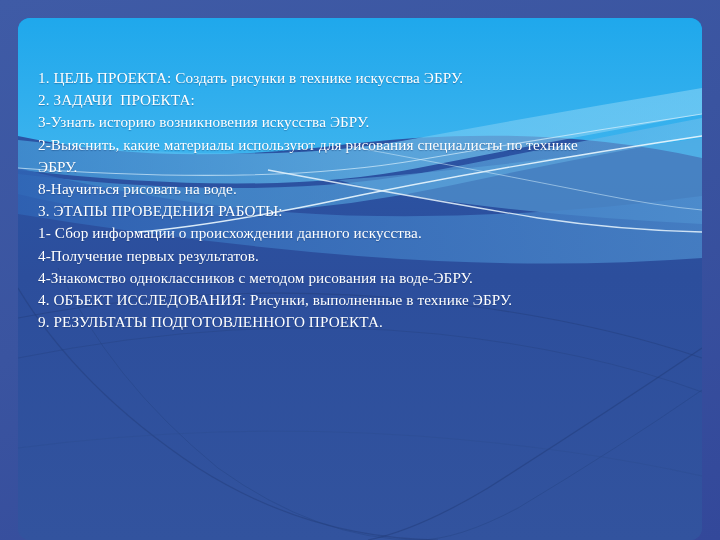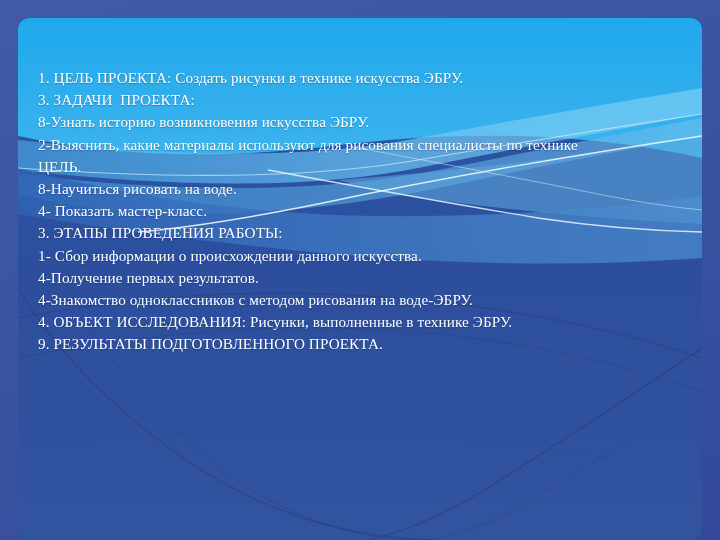--- a/index.html
+++ b/index.html
@@ -139,26 +139,25 @@
       <path d="M0,270 Q60,370 180,450 Q290,520 420,522" fill="none" stroke="#233E7C" stroke-width="1.2" opacity="0.5"></path>
       <path d="M40,250 Q90,360 200,450 Q300,522 400,522" fill="none" stroke="#24407F" stroke-width="1" opacity="0.4"></path>
       <path d="M684,330 Q580,400 470,470 Q400,512 350,522" fill="none" stroke="#223C79" stroke-width="1.2" opacity="0.5"></path>
       <path d="M684,372 Q600,430 500,490 Q440,522 400,522" fill="none" stroke="#24407F" stroke-width="1" opacity="0.4"></path>
       <path d="M0,430 Q200,404 400,418 Q560,430 684,458" fill="none" stroke="#2A4A8C" stroke-width="1" opacity="0.35"></path>
     </svg>
   </div>
 
   <div class="text-block">
     <div class="line">1. ЦЕЛЬ ПРОЕКТА: Создать рисунки в технике искусства ЭБРУ.</div>
-    <div class="line">3. ЗАДАЧИ  ПРОЕКТА:</div>
-    <div class="line">8-Узнать историю возникновения искусства ЭБРУ.</div>
+    <div class="line">2. ЗАДАЧИ  ПРОЕКТА:</div>
+    <div class="line">3-Узнать историю возникновения искусства ЭБРУ.</div>
     <div class="line">2-Выяснить, какие материалы используют для рисования специалисты по технике</div>
-    <div class="line">ЦЕЛЬ.</div>
+    <div class="line">ЭБРУ.</div>
     <div class="line">8-Научиться рисовать на воде.</div>
-    <div class="line">4- Показать мастер-класс.</div>
     <div class="line">3. ЭТАПЫ ПРОВЕДЕНИЯ РАБОТЫ:</div>
     <div class="line">1- Сбор информации о происхождении данного искусства.</div>
     <div class="line">4-Получение первых результатов.</div>
     <div class="line">4-Знакомство одноклассников с методом рисования на воде-ЭБРУ.</div>
     <div class="line">4. ОБЪЕКТ ИССЛЕДОВАНИЯ: Рисунки, выполненные в технике ЭБРУ.</div>
     <div class="line">9. РЕЗУЛЬТАТЫ ПОДГОТОВЛЕННОГО ПРОЕКТА.</div>
   </div>
 
 </div>
 

